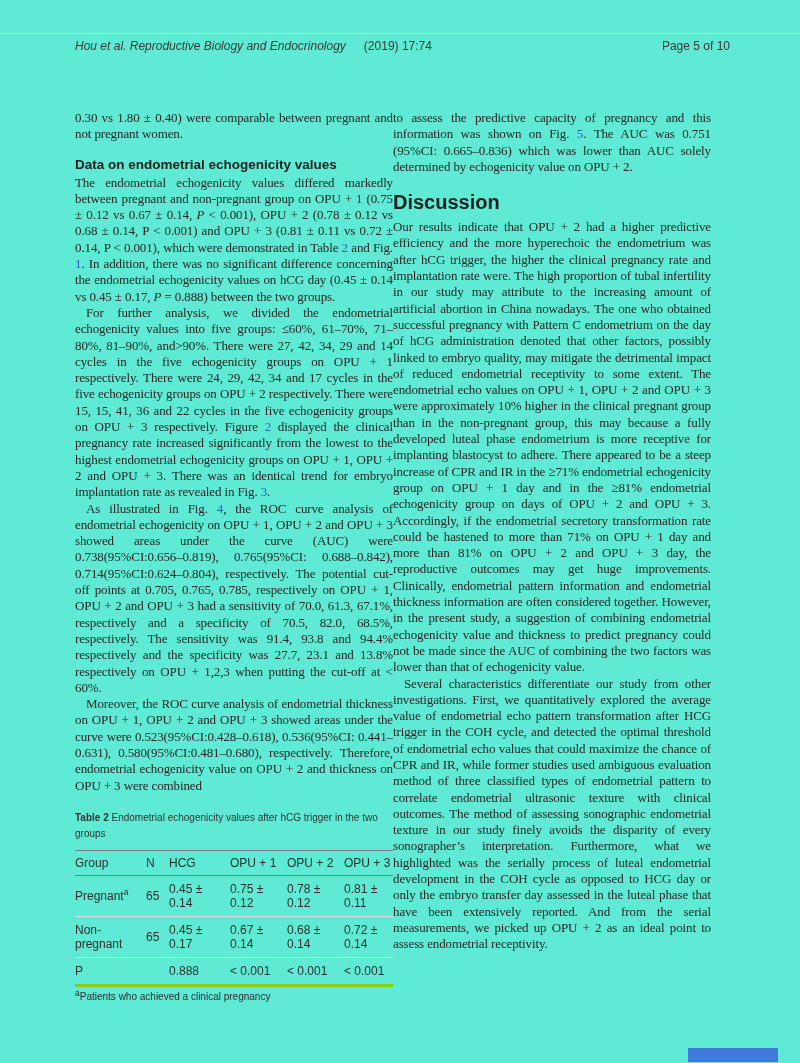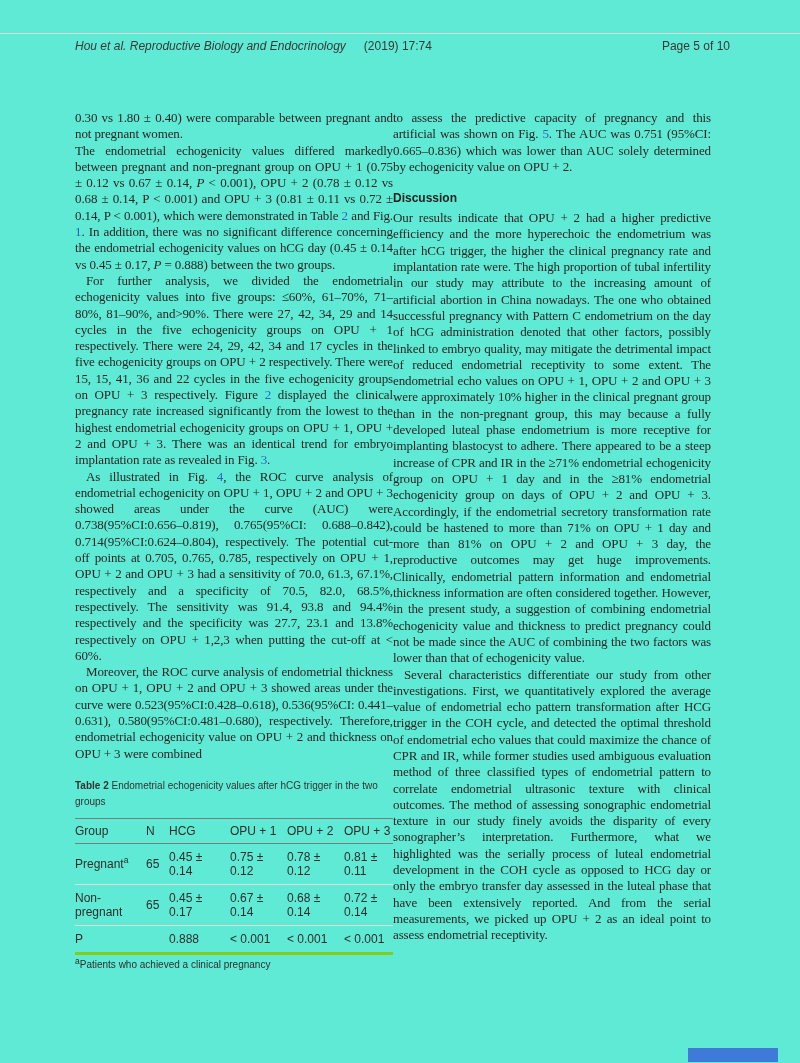--- a/index.html
+++ b/index.html
@@ -39,21 +39,21 @@
   .sup { font-size:8.5px; vertical-align:super; line-height:0; }
 
   h2.subheading {
     margin:14px 0 3px 0;
     font-family:"Liberation Sans","DejaVu Sans",sans-serif;
     font-size:13.5px; font-weight:bold; color:#1f1f1f;
   }
   h1.discussion-heading {
     margin:16px 0 5px 0;
     font-family:"Liberation Sans","DejaVu Sans",sans-serif;
-    font-size:12px; font-weight:bold; color:#1f1f1f;
+    font-size:20px; font-weight:bold; color:#1f1f1f;
   }
 
   .table-block { margin-top:16px; font-family:"Liberation Sans","DejaVu Sans",sans-serif; }
   p.table-caption {
     margin:0 0 7px 0; font-size:10px; line-height:16.5px; color:#333333;
     text-align:left;
   }
   table.t2 {
     border-collapse:collapse; width:100%; table-layout:fixed;
     border-top:1px solid #7d7d7d; border-bottom:3px solid #84cc16;
@@ -83,20 +83,21 @@
     <span class="running-head"><span>Hou </span><span class="i">et al. </span><span class="i">Reproductive Biology and Endocrinology</span></span>
     <span class="citation">(2019) 17:74</span>
     <span class="page-label">Page 5 of 10</span>
   </div>
 
   <div class="columns">
 
     <div class="col">
       <p class="body-text"><span>0.30 vs 1.80 ± 0.40) were comparable between pregnant and not pregnant women.</span></p>
 
+      <h2 class="subheading">Data on endometrial echogenicity values</h2>
 
       <p class="body-text"><span>The endometrial echogenicity values differed markedly between pregnant and non-pregnant group on OPU + 1 (0.75 ± 0.12 vs 0.67 ± 0.14, </span><span class="i">P</span><span> &lt; 0.001), OPU + 2 (0.78 ± 0.12 vs 0.68 ± 0.14, P &lt; 0.001) and OPU + 3 (0.81 ± 0.11 vs 0.72 ± 0.14, P &lt; 0.001), which were demonstrated in Table </span><span class="link">2</span><span> and Fig. </span><span class="link">1</span><span>. In addition, there was no significant difference concerning the endometrial echogenicity values on hCG day (0.45 ± 0.14 vs 0.45 ± 0.17, </span><span class="i">P</span><span> = 0.888) between the two groups.</span></p>
       <p class="body-text ind"><span>For further analysis, we divided the endometrial echogenicity values into five groups: ≤60%, 61–70%, 71–80%, 81–90%, and&gt;90%. There were 27, 42, 34, 29 and 14 cycles in the five echogenicity groups on OPU + 1 respectively. There were 24, 29, 42, 34 and 17 cycles in the five echogenicity groups on OPU + 2 respectively. There were 15, 15, 41, 36 and 22 cycles in the five echogenicity groups on OPU + 3 respectively. Figure </span><span class="link">2</span><span> displayed the clinical pregnancy rate increased significantly from the lowest to the highest endometrial echogenicity groups on OPU + 1, OPU + 2 and OPU + 3. There was an identical trend for embryo implantation rate as revealed in Fig. </span><span class="link">3</span><span>.</span></p>
       <p class="body-text ind"><span>As illustrated in Fig. </span><span class="link">4</span><span>, the ROC curve analysis of endometrial echogenicity on OPU + 1, OPU + 2 and OPU + 3 showed areas under the curve (AUC) were 0.738(95%CI:0.656–0.819), 0.765(95%CI: 0.688–0.842), 0.714(95%CI:0.624–0.804), respectively. The potential cut-off points at 0.705, 0.765, 0.785, respectively on OPU + 1, OPU + 2 and OPU + 3 had a sensitivity of 70.0, 61.3, 67.1%, respectively and a specificity of 70.5, 82.0, 68.5%, respectively. The sensitivity was 91.4, 93.8 and 94.4% respectively and the specificity was 27.7, 23.1 and 13.8% respectively on OPU + 1,2,3 when putting the cut-off at &lt; 60%.</span></p>
       <p class="body-text ind"><span>Moreover, the ROC curve analysis of endometrial thickness on OPU + 1, OPU + 2 and OPU + 3 showed areas under the curve were 0.523(95%CI:0.428–0.618), 0.536(95%CI: 0.441–0.631), 0.580(95%CI:0.481–0.680), respectively. Therefore, endometrial echogenicity value on OPU + 2 and thickness on OPU + 3 were combined</span></p>
 
       <div class="table-block">
         <p class="table-caption"><span class="b">Table 2</span><span> Endometrial echogenicity values after hCG trigger in the two groups</span></p>
         <table class="t2">
           <colgroup>
@@ -142,21 +143,21 @@
               <td><span>&lt; 0.001</span></td>
               <td><span>&lt; 0.001</span></td>
             </tr>
           </tbody>
         </table>
         <p class="table-footnote"><span class="sup">a</span><span>Patients who achieved a clinical pregnancy</span></p>
       </div>
     </div>
 
     <div class="col">
-      <p class="body-text"><span>to assess the predictive capacity of pregnancy and this artificial was shown on Fig. </span><span class="link">5</span><span>. The AUC was 0.751 (95%CI: 0.665–0.836) which was lower than AUC solely determined by echogenicity value on OPU + 2.</span></p>
+      <p class="body-text"><span>to assess the predictive capacity of pregnancy and this information was shown on Fig. </span><span class="link">5</span><span>. The AUC was 0.751 (95%CI: 0.665–0.836) which was lower than AUC solely determined by echogenicity value on OPU + 2.</span></p>
 
       <h1 class="discussion-heading">Discussion</h1>
 
       <p class="body-text"><span>Our results indicate that OPU + 2 had a higher predictive efficiency and the more hyperechoic the endometrium was after hCG trigger, the higher the clinical pregnancy rate and implantation rate were. The high proportion of tubal infertility in our study may attribute to the increasing amount of artificial abortion in China nowadays. The one who obtained successful pregnancy with Pattern C endometrium on the day of hCG administration denoted that other factors, possibly linked to embryo quality, may mitigate the detrimental impact of reduced endometrial receptivity to some extent. The endometrial echo values on OPU + 1, OPU + 2 and OPU + 3 were approximately 10% higher in the clinical pregnant group than in the non-pregnant group, this may because a fully developed luteal phase endometrium is more receptive for implanting blastocyst to adhere. There appeared to be a steep increase of CPR and IR in the ≥71% endometrial echogenicity group on OPU + 1 day and in the ≥81% endometrial echogenicity group on days of OPU + 2 and OPU + 3. Accordingly, if the endometrial secretory transformation rate could be hastened to more than 71% on OPU + 1 day and more than 81% on OPU + 2 and OPU + 3 day, the reproductive outcomes may get huge improvements. Clinically, endometrial pattern information and endometrial thickness information are often considered together. However, in the present study, a suggestion of combining endometrial echogenicity value and thickness to predict pregnancy could not be made since the AUC of combining the two factors was lower than that of echogenicity value.</span></p>
       <p class="body-text ind"><span>Several characteristics differentiate our study from other investigations. First, we quantitatively explored the average value of endometrial echo pattern transformation after HCG trigger in the COH cycle, and detected the optimal threshold of endometrial echo values that could maximize the chance of CPR and IR, while former studies used ambiguous evaluation method of three classified types of endometrial pattern to correlate endometrial ultrasonic texture with clinical outcomes. The method of assessing sonographic endometrial texture in our study finely avoids the disparity of every sonographer’s interpretation. Furthermore, what we highlighted was the serially process of luteal endometrial development in the COH cycle as opposed to HCG day or only the embryo transfer day assessed in the luteal phase that have been extensively reported. And from the serial measurements, we picked up OPU + 2 as an ideal point to assess endometrial receptivity.</span></p>
     </div>
 
   </div>
 
   <div class="footer-bar"></div>

